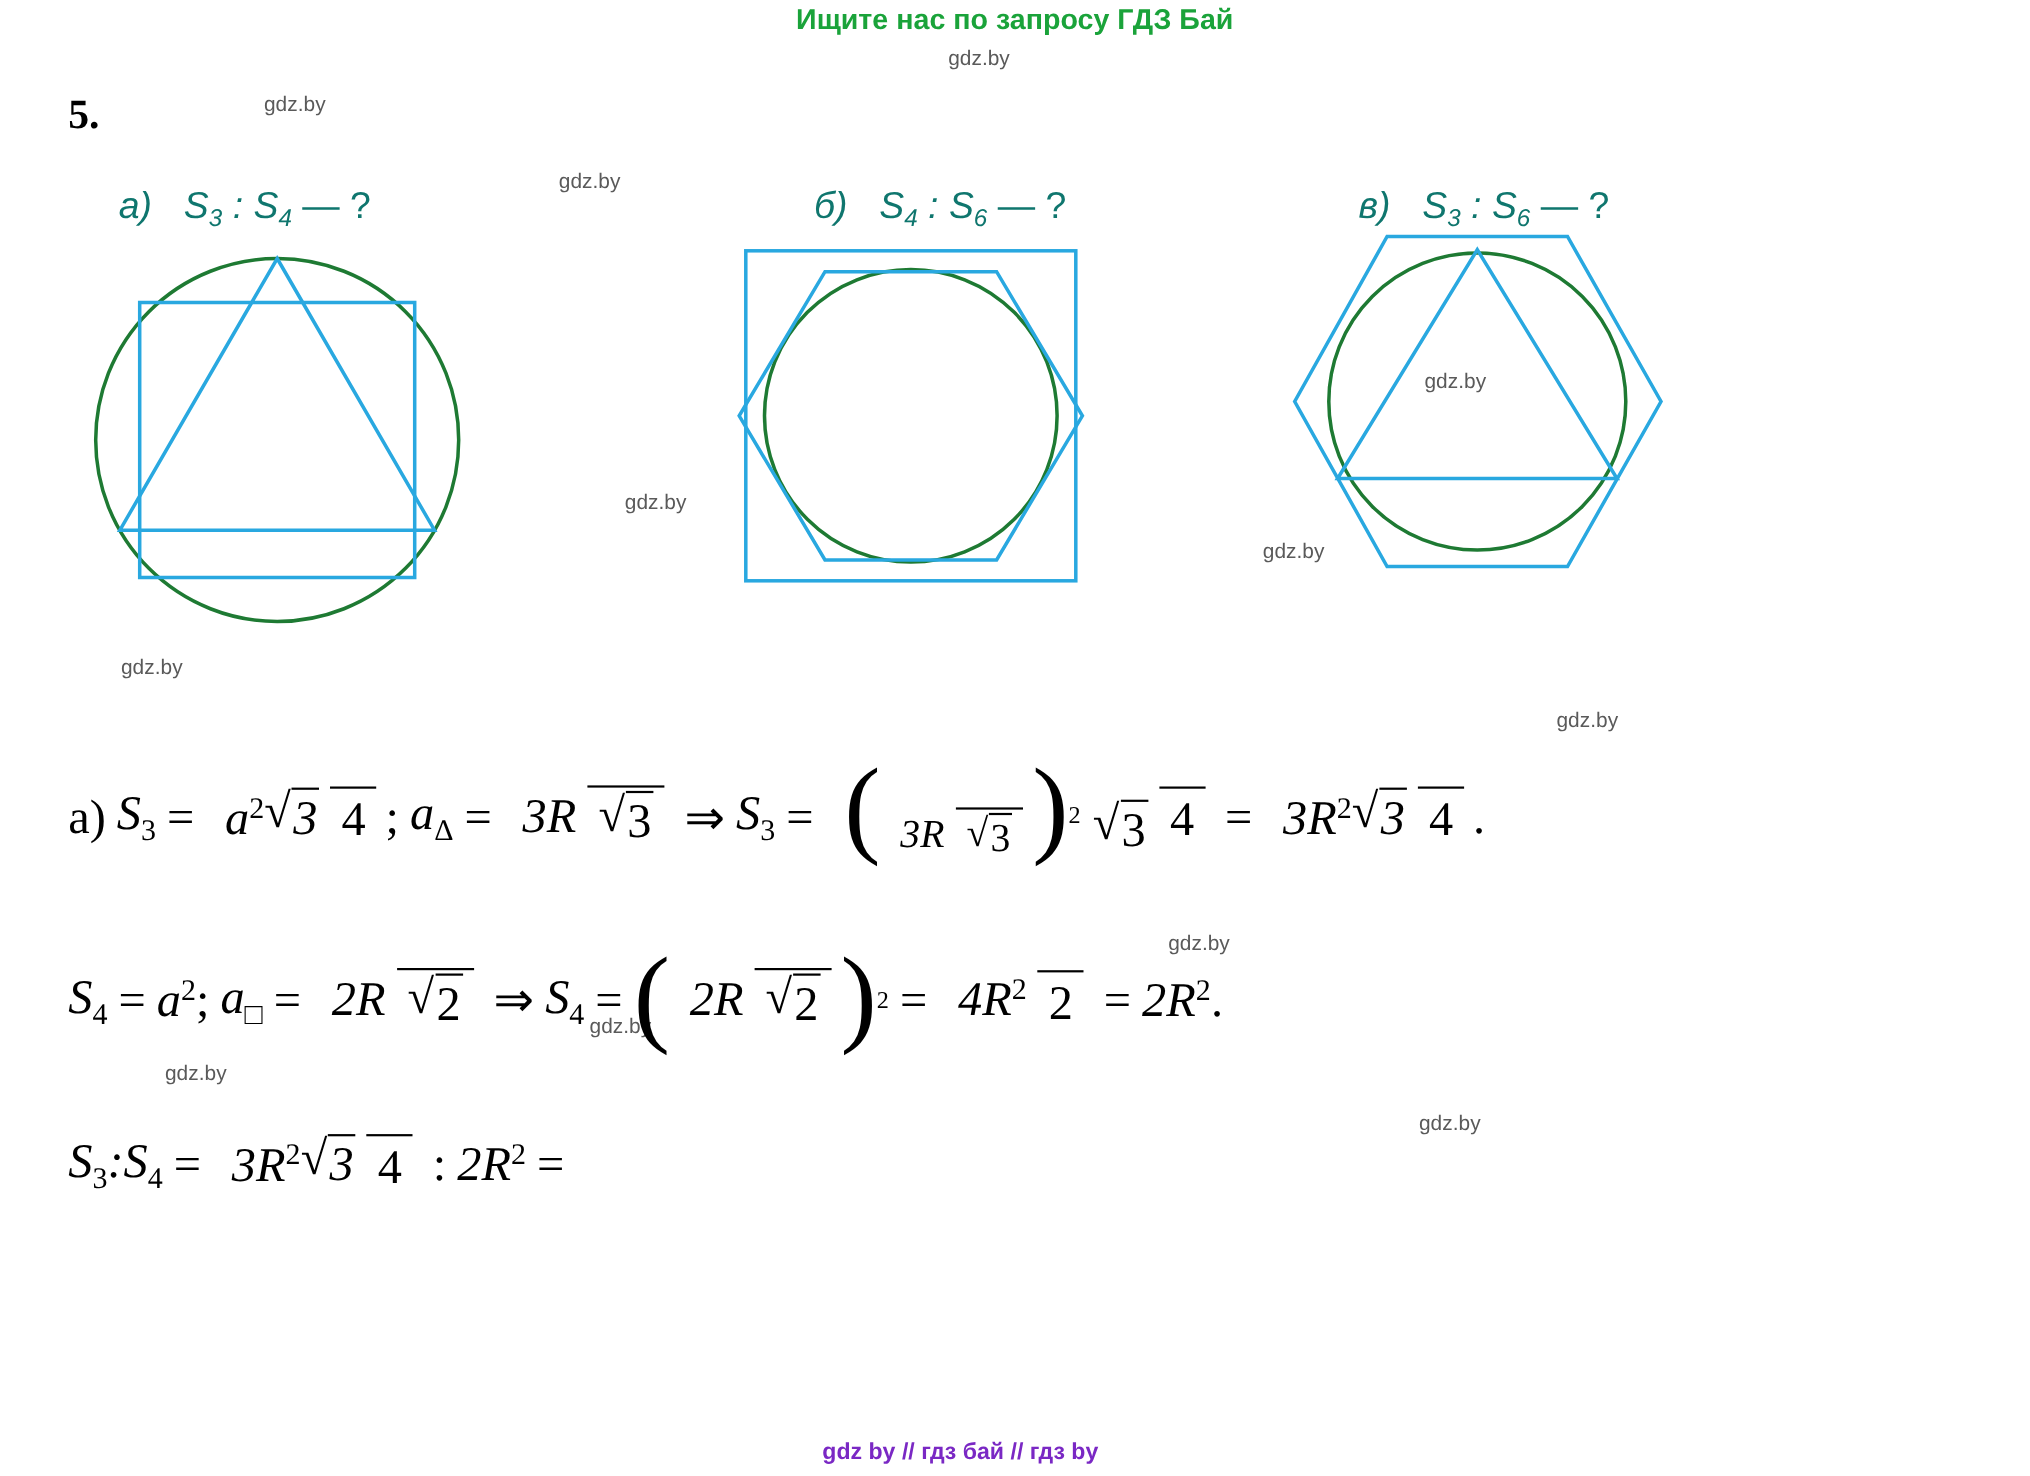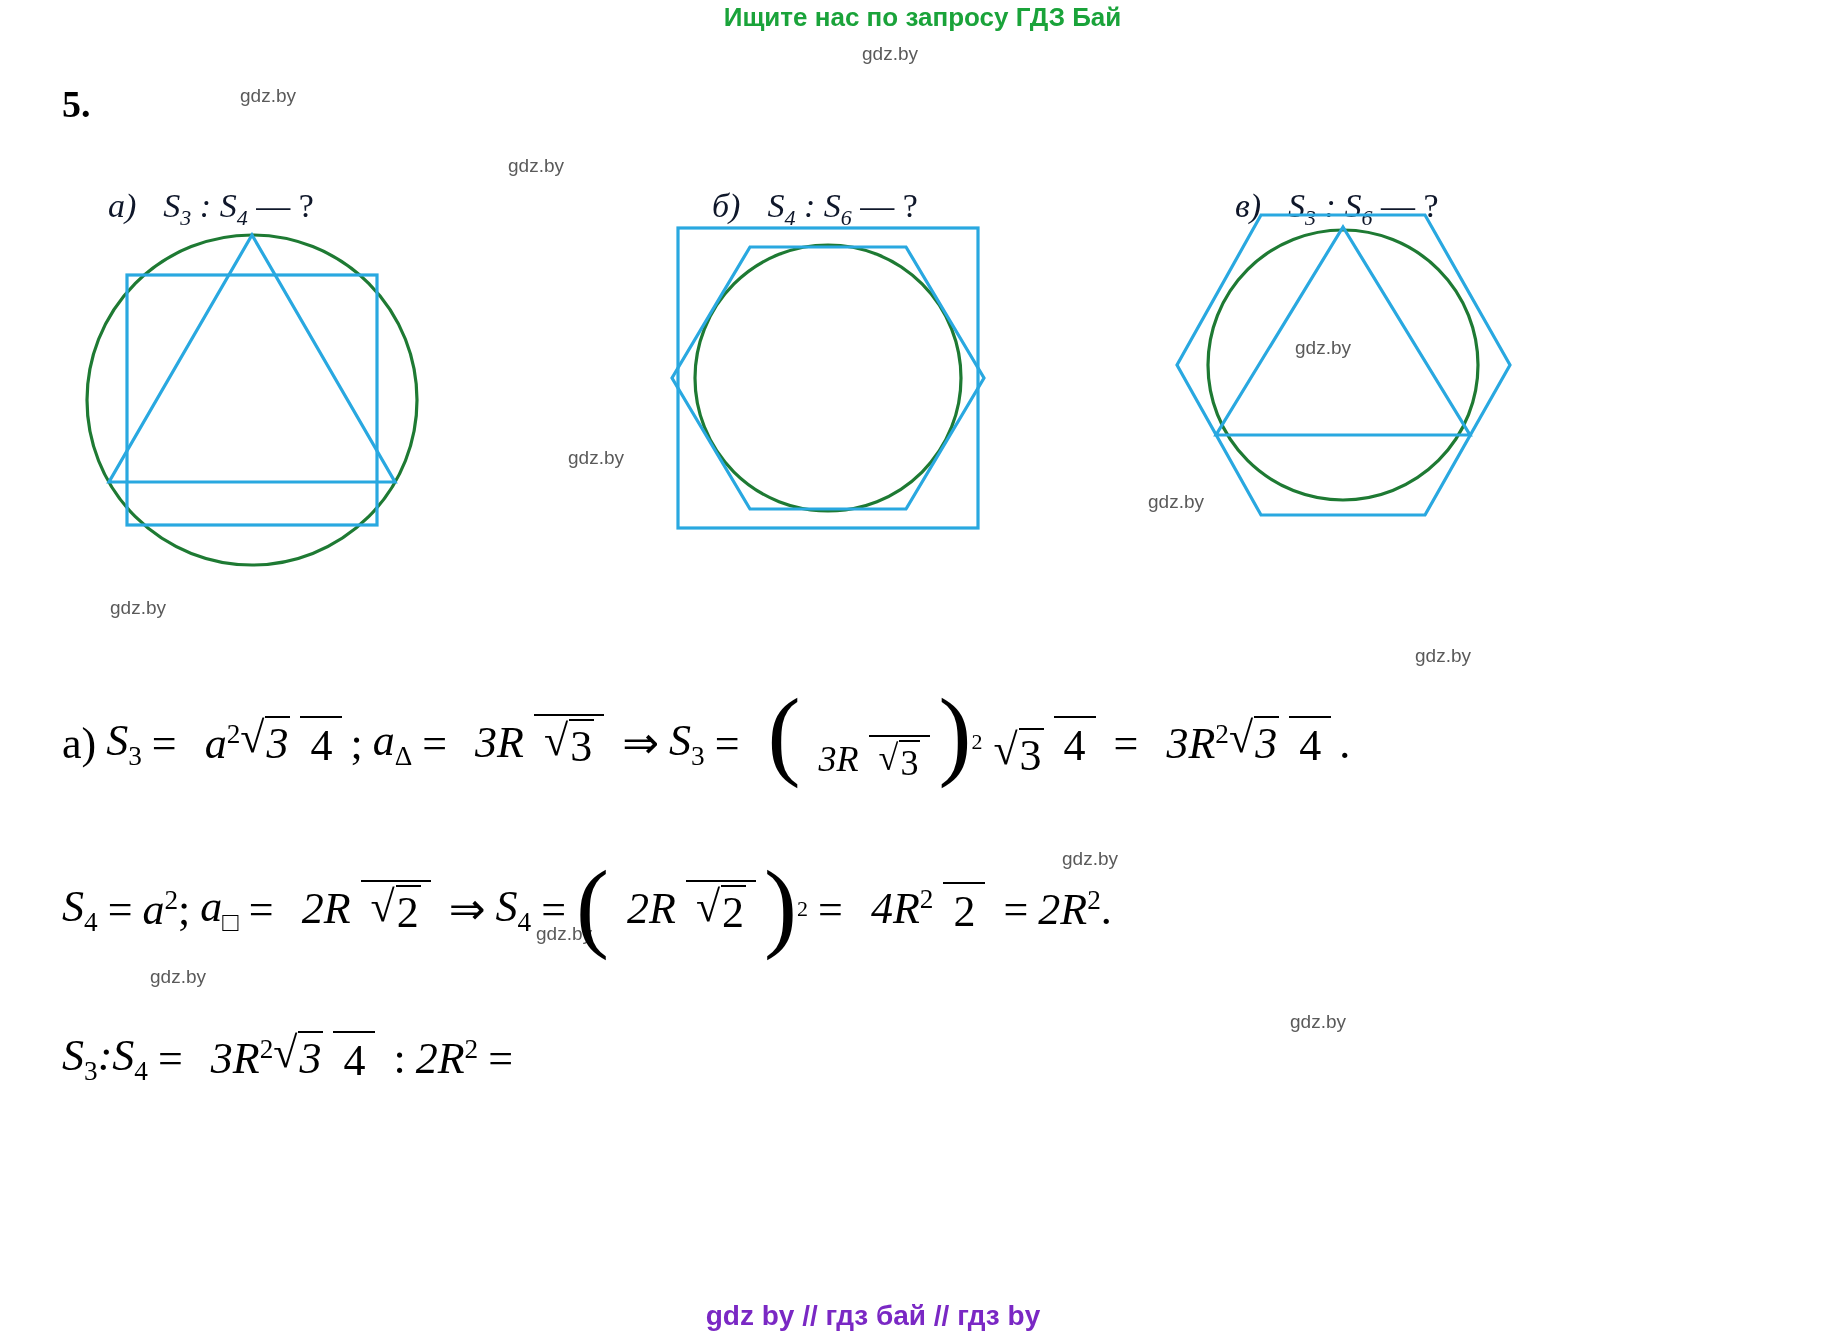--- a/index.html
+++ b/index.html
@@ -38,44 +38,43 @@
     font-weight: bold;
     font-family: "Liberation Sans", sans-serif;
   }
   .bottom-banner {
     position: absolute;
     bottom: 10px;
     left: 0;
     width: 1746px;
     text-align: center;
     color: #7a28c4;
-    font-size: 28px;
+    font-size: 21px;
     font-weight: bold;
     font-family: "Liberation Sans", sans-serif;
   }
   .task-number {
     position: absolute;
     left: 62px;
     top: 82px;
     font-size: 38px;
     font-weight: bold;
     font-family: "Liberation Serif", serif;
     color: #000;
   }
   .fig {
     position: absolute;
   }
   .fig-label {
     position: absolute;
-    font-family: Liberation Serif, serif;
+    font-family: Liberation Sans, sans-serif;
     font-style: italic;
     font-size: 34px;
-    color: #0f172a;
-    white-space: nowrap;
-    margin-top: 19px;
+    color: #0f766e;
+    white-space: nowrap;
   }
   .fig-label .sub {
     font-size: 22px;
     vertical-align: sub;
     font-style: italic;
   }
   .fig-label .rom {
     font-style: normal;
   }
 
@@ -166,21 +165,21 @@
     <span>a)</span>
     <span class="spacer"></span>
     <span>S<span class="sub">3</span> : S<span class="sub">4</span> <span class="rom">— ?</span></span>
   </div>
   <svg class="fig" style="left:80px; top:230px;" width="360" height="340" viewBox="0 0 360 340">
     <circle cx="172" cy="170" r="165" fill="none" stroke="#1e7a33" stroke-width="3.2"></circle>
     <rect x="47" y="45" width="250" height="250" fill="none" stroke="#29a8e0" stroke-width="3.2"></rect>
     <polygon points="172,5 315,252 29,252" fill="none" stroke="#29a8e0" stroke-width="3.2"></polygon>
   </svg>
 
-  <div class="fig-label" style="left:712px; top:168px;">
+  <div class="fig-label" style="left:740px; top:168px;">
     <span>б)</span>
     <span class="spacer"></span>
     <span>S<span class="sub">4</span> : S<span class="sub">6</span> <span class="rom">— ?</span></span>
   </div>
   <svg class="fig" style="left:660px; top:225px;" width="360" height="340" viewBox="0 0 360 340">
     <rect x="18" y="3" width="300" height="300" fill="none" stroke="#29a8e0" stroke-width="3.2"></rect>
     <circle cx="168" cy="153" r="133" fill="none" stroke="#1e7a33" stroke-width="3.2"></circle>
     <polygon points="90,22 246,22 324,153 246,284 90,284 12,153" fill="none" stroke="#29a8e0" stroke-width="3.2"></polygon>
   </svg>
 

